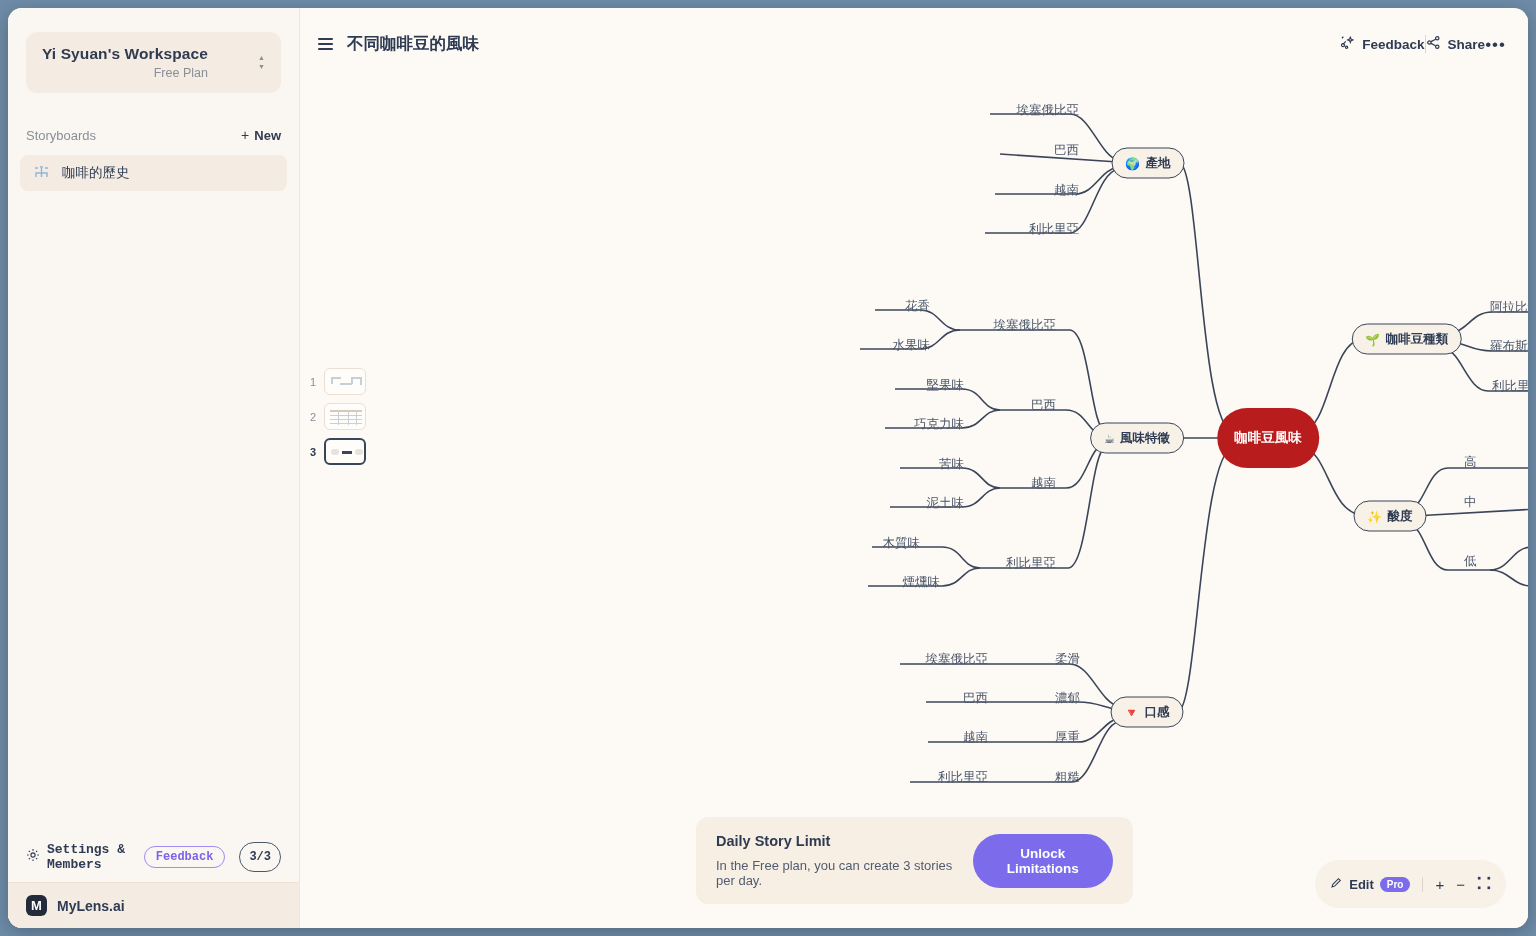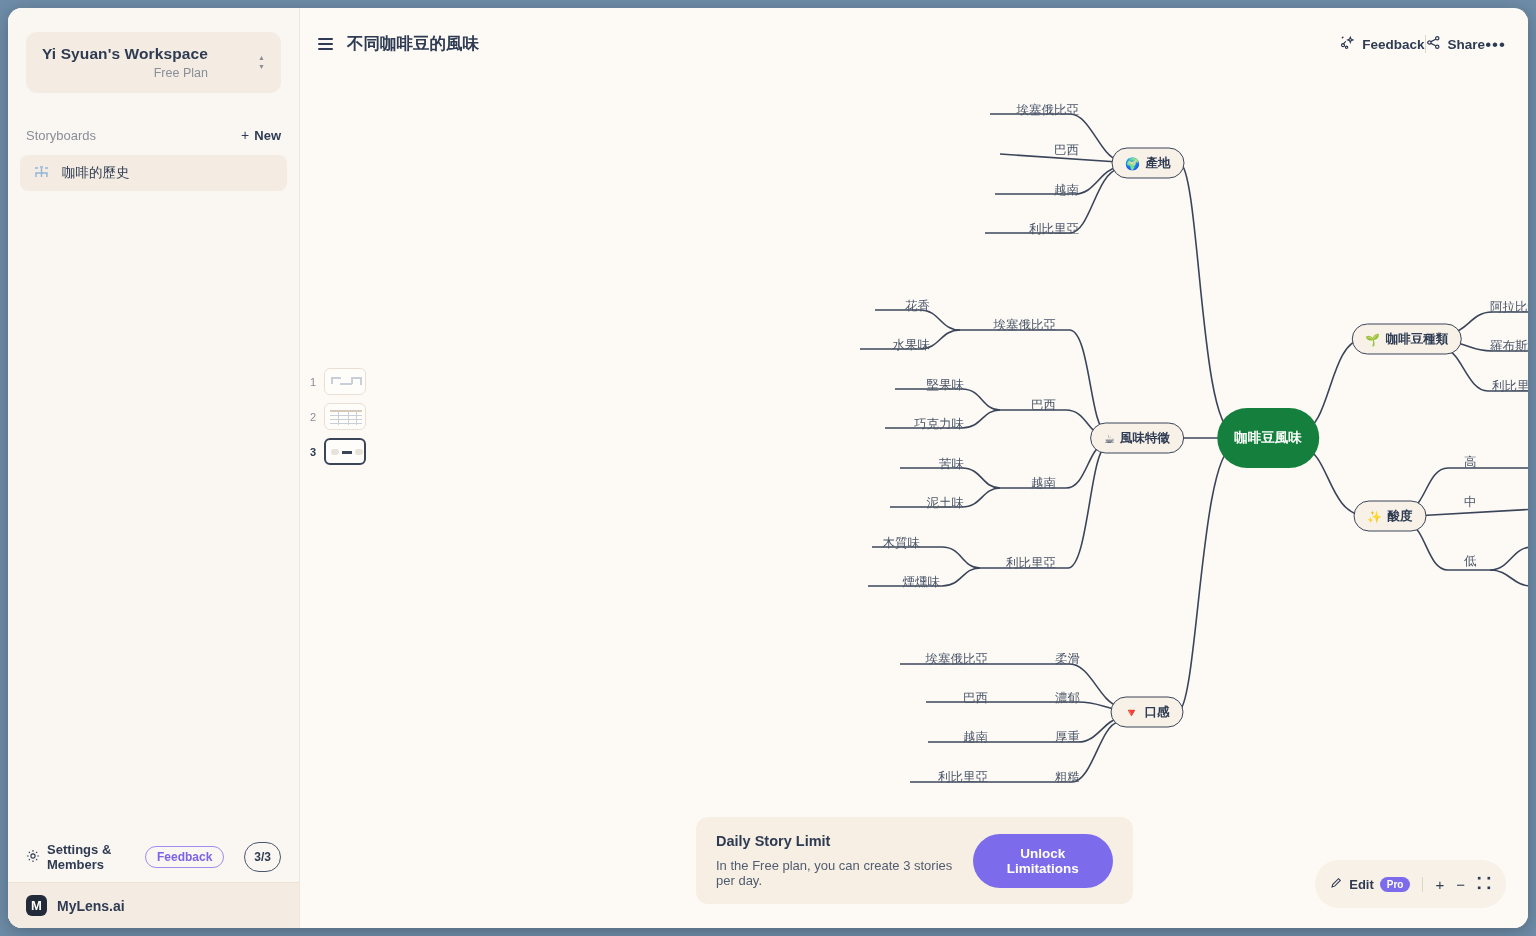--- a/index.html
+++ b/index.html
@@ -57,21 +57,21 @@
     background: #f4ece2;
     display: flex; align-items: center; gap: 13px;
     cursor: pointer;
   }
   .sb-item-label { font-size: 13.5px; color: #2e3b52; }
   .sb-item-icon { color: #8fb6d9; font-size: 13px; line-height: 1; }
 
   .sb-footer {
     position: absolute; left: 0; right: 0; bottom: 56px;
     padding: 0 18px;
-    display: flex; align-items: center; gap: 20px;
+    display: flex; align-items: center; gap: 14px; font-family: Liberation Mono, monospace;
   }
   .sb-settings { display: flex; align-items: center; gap: 7px; font-size: 13px; font-weight: bold; color: #2e3b52; cursor: pointer; }
   .badge-upgrade {
     border: 1px solid #a08df0; color: #7c63e8; font-size: 12px; font-weight: bold;
     border-radius: 999px; padding: 3px 11px; cursor: pointer;
   }
   .badge-count {
     border: 1px solid #4a586e; color: #2e3b52; font-size: 12px; font-weight: bold;
     border-radius: 999px; padding: 7px 9px;
   }
@@ -118,21 +118,21 @@
 
   
   .canvas { position: absolute; inset: 56px 0 0 0; }
   .mm-svg { position: absolute; left: 0; top: 0; }
   .node {
     position: absolute; transform: translate(-50%,-50%);
     display: flex; align-items: center; gap: 5px;
     white-space: nowrap;
   }
   .node-root {
-    background: #15803d; color: #fff; border-radius: 999px;
+    background: #b91c1c; color: #fff; border-radius: 999px;
     padding: 21px 17px; font-size: 13.5px; font-weight: bold;
   }
   .node-main {
     background: #f7f1e8; color: #2e3b52; border: 1.6px solid #3b4559;
     border-radius: 999px; padding: 6px 13px; font-size: 12.5px; font-weight: bold;
   }
   .node-emoji { font-size: 12px; }
   .leaf {
     position: absolute; transform: translate(-50%,-50%);
     font-size: 12.5px; color: #4a5568; white-space: nowrap;

